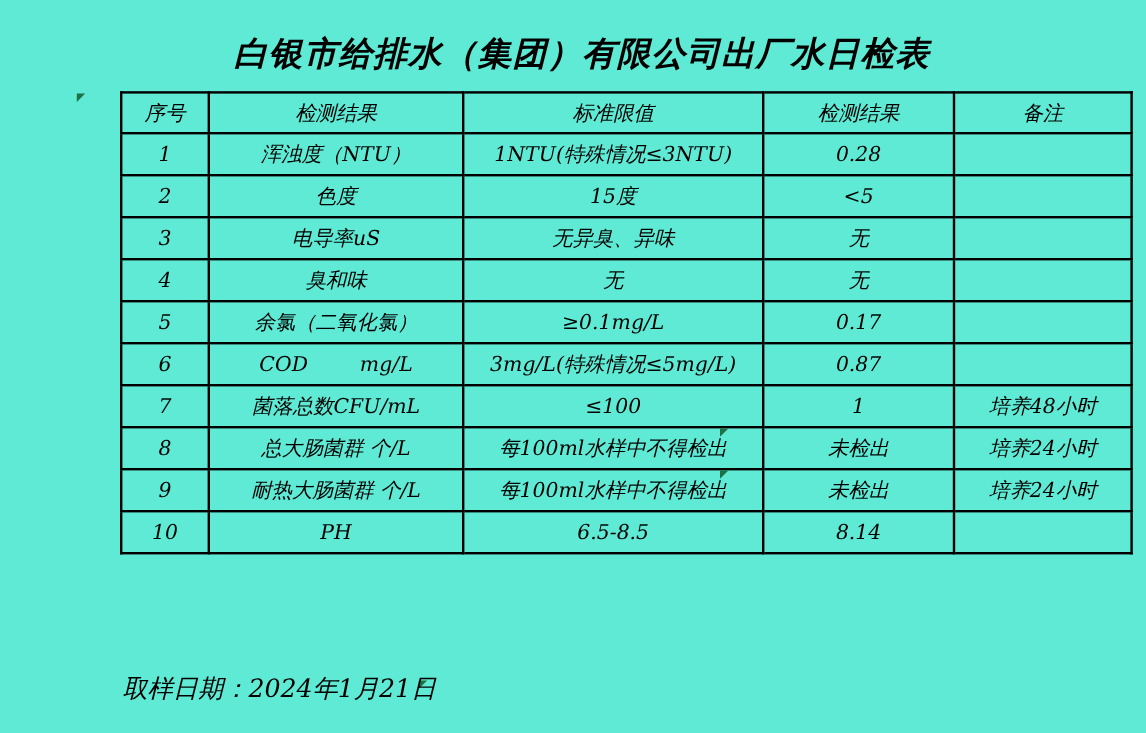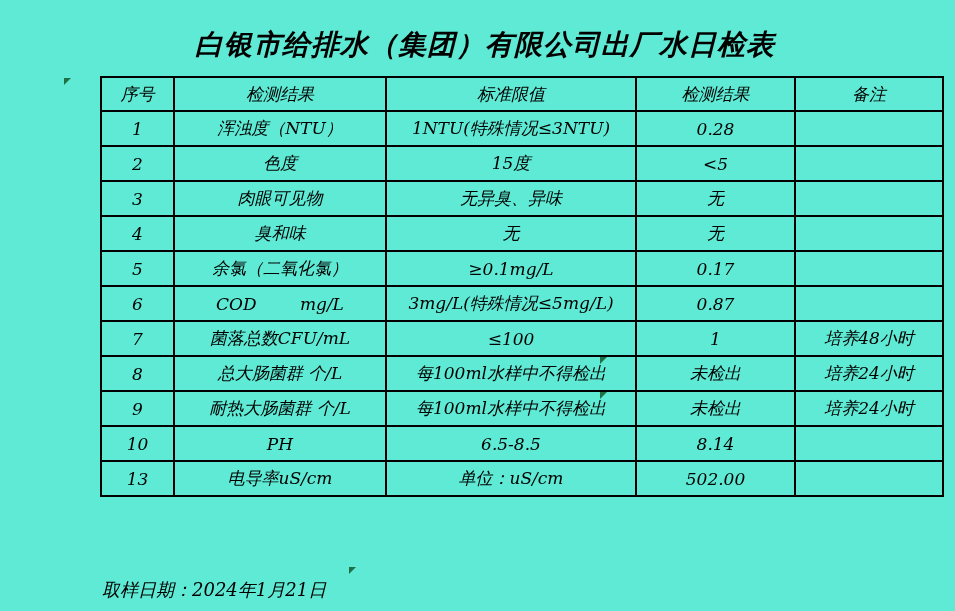--- a/index.html
+++ b/index.html
@@ -46,22 +46,22 @@
   table.report thead tr { height: 34px; }
   table.report tbody tr { height: 35px; }
   .tri {
     position: absolute;
     width: 0; height: 0;
     border-top: 7px solid #1e7145;
     border-right: 7px solid transparent;
   }
   .footer-item {
     position: absolute;
-    top: 578px;
-    font-size: 18px;
+    top: 560px;
+    font-size: 21px;
     white-space: nowrap;
   }
   .f-sample { left: 102px; }
   .f-test   { left: 433px; }
   .f-report { left: 714px; }
 </style>
 </head>
 <body>
 
 <div class="page">
@@ -95,21 +95,21 @@
       </tr>
       <tr>
         <td>2</td>
         <td>色度</td>
         <td>15度</td>
         <td>&lt;5</td>
         <td></td>
       </tr>
       <tr>
         <td>3</td>
-        <td>肉眼可见物</td>
+        <td>电导率uS</td>
         <td>无异臭、异味</td>
         <td>无</td>
         <td></td>
       </tr>
       <tr>
         <td>4</td>
         <td>臭和味</td>
         <td>无</td>
         <td>无</td>
         <td></td>
@@ -149,27 +149,20 @@
         <td>未检出</td>
         <td>培养24小时</td>
       </tr>
       <tr>
         <td>10</td>
         <td>PH</td>
         <td>6.5-8.5</td>
         <td>8.14</td>
         <td></td>
       </tr>
-      <tr>
-        <td>13</td>
-        <td>电导率uS/cm</td>
-        <td>单位：uS/cm</td>
-        <td>502.00</td>
-        <td></td>
-      </tr>
     </tbody>
   </table>
 
   <div class="tri" style="left:64px;  top:78px;"></div>
   <div class="tri" style="left:600px; top:357px;"></div>
   <div class="tri" style="left:600px; top:392px;"></div>
   <div class="tri" style="left:349px; top:567px;"></div>
 
   <div class="footer-item f-sample">取样日期：2024年1月21日</div>
 

